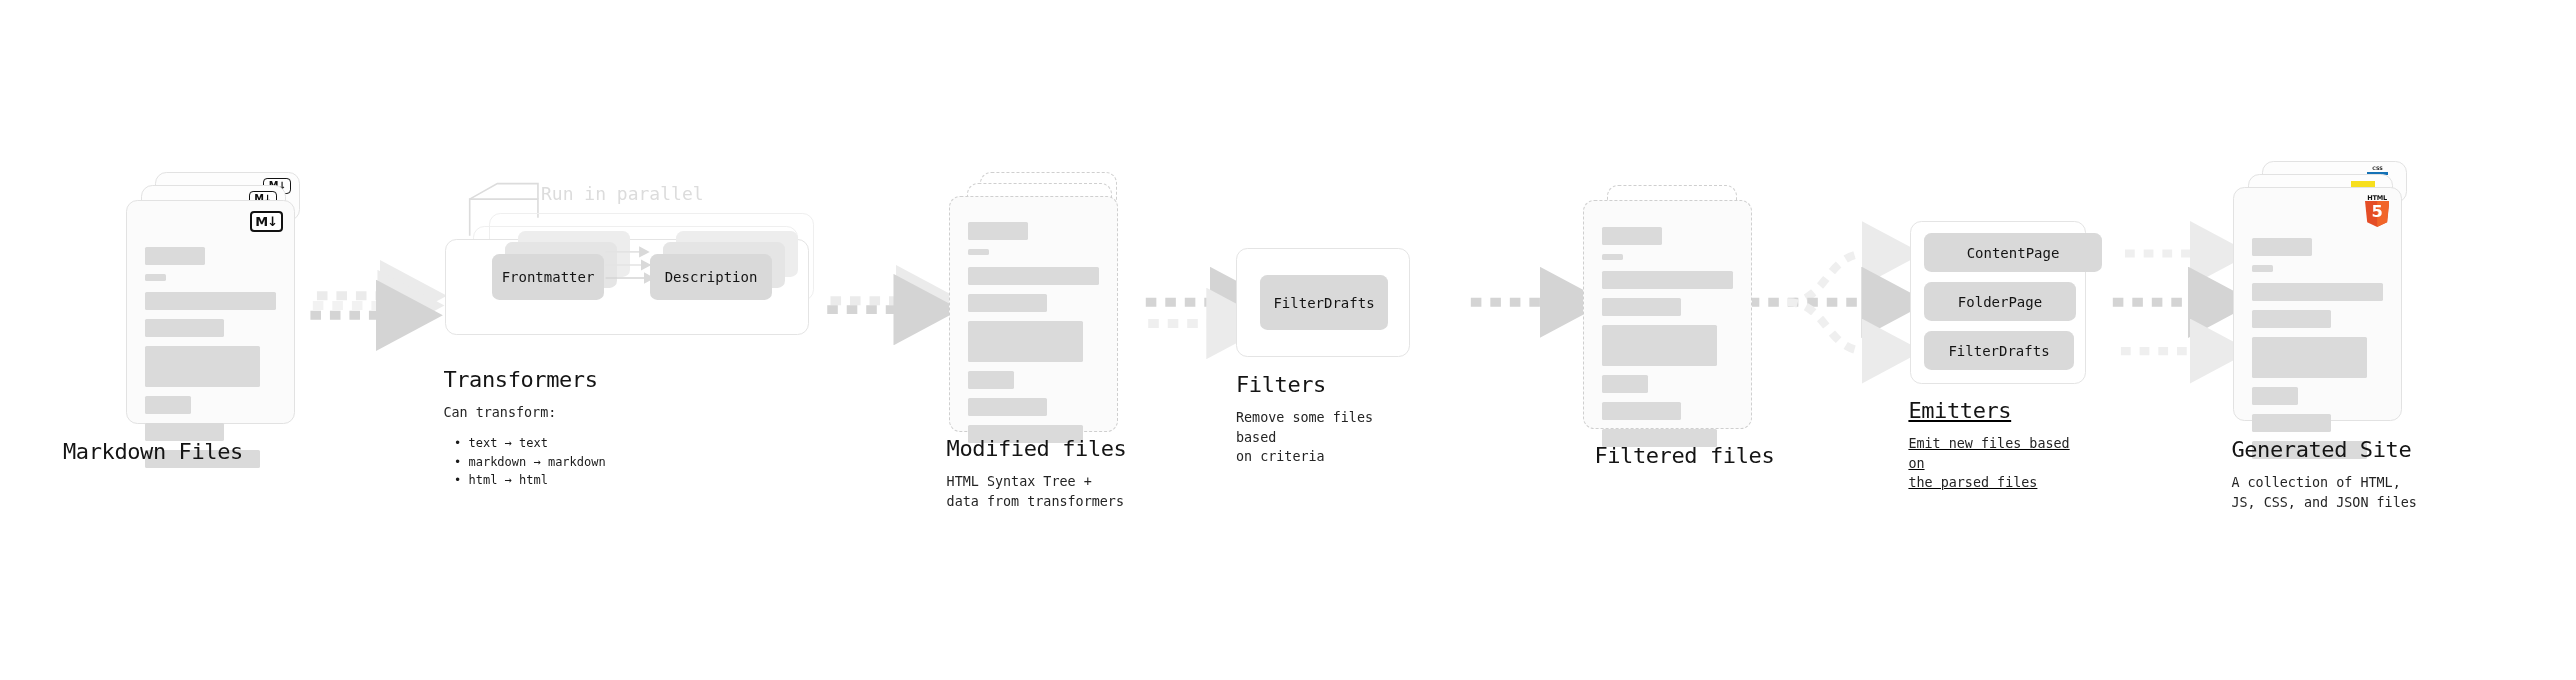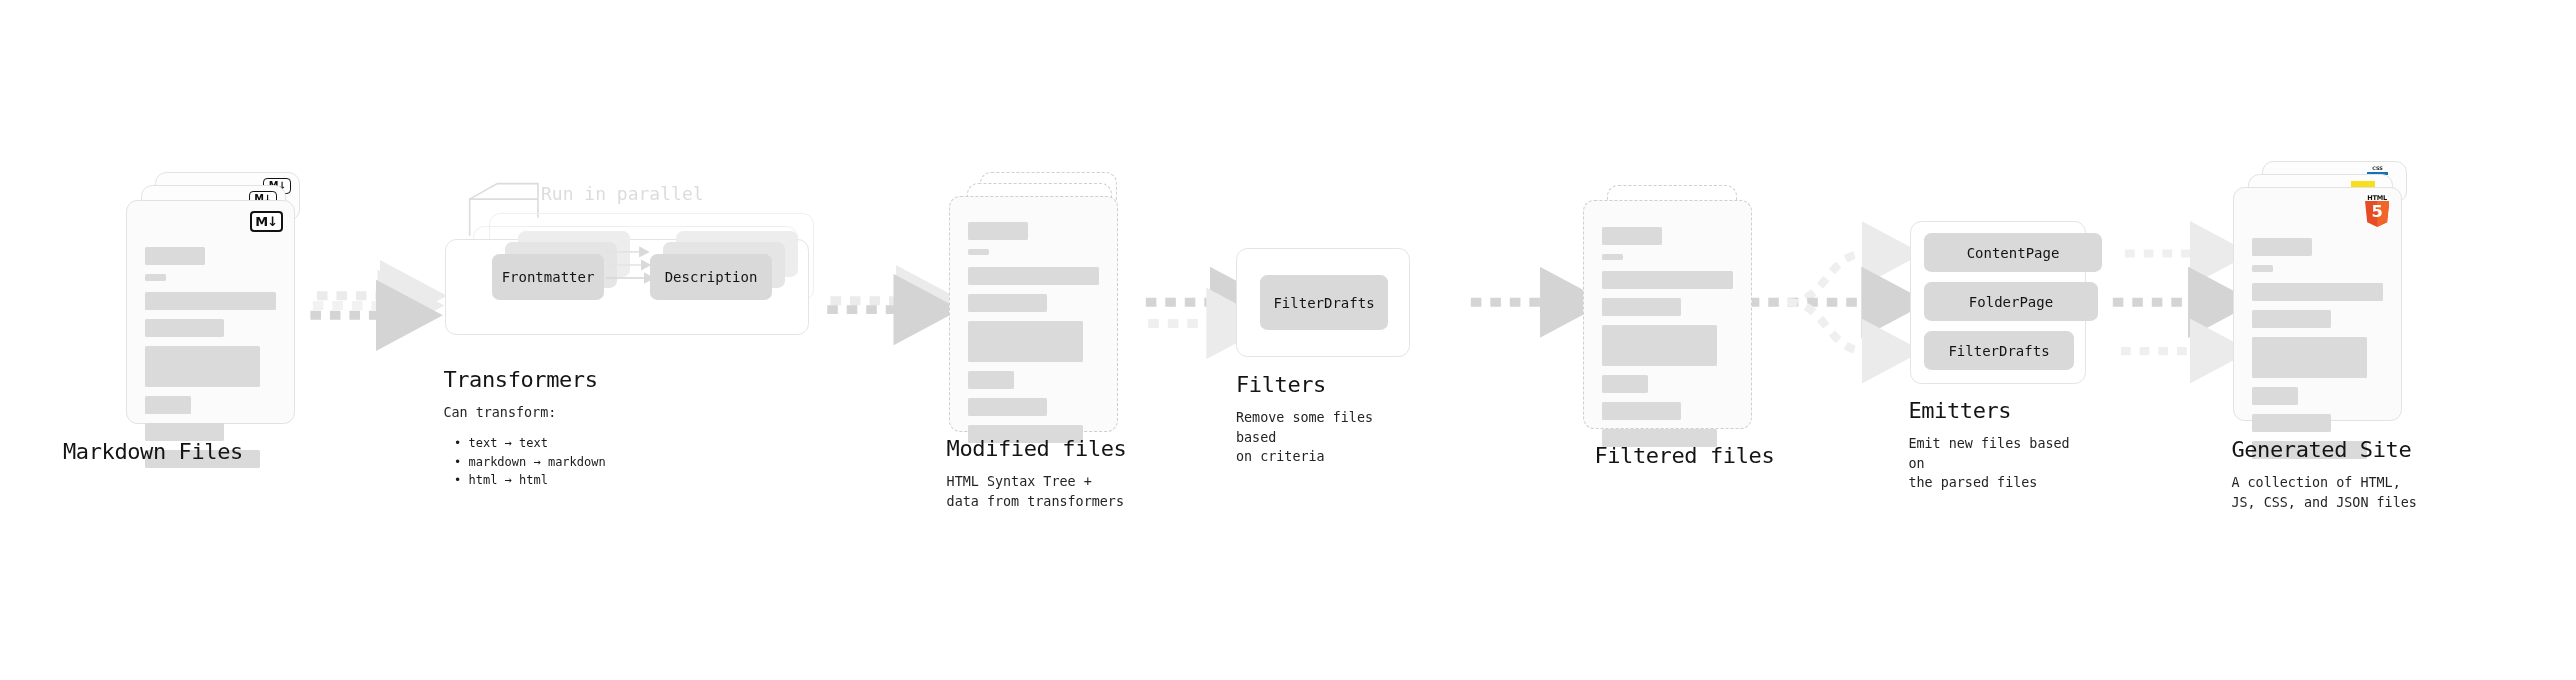--- a/index.html
+++ b/index.html
@@ -406,29 +406,29 @@
     <div style="position:absolute; left:11.4px; top:258px;">
       <div class="caption-title">Filtered files</div>
     </div>
   </div>
 
   <div class="node" style="left:1910px; top:221px;">
     <div class="frame" style="position:relative; left:0; top:0; width:176px; height:163px;">
       <div class="chip" style="position:absolute; left:13px; top:11.4px; width:178px; height:39px;">
         <span>ContentPage</span>
       </div>
-      <div class="chip" style="position:absolute; left:13px; top:60px; width:174px; height:39px;">
+      <div class="chip" style="position:absolute; left:13px; top:60px; width:152px; height:39px;">
         <span>FolderPage</span>
       </div>
       <div class="chip" style="position:absolute; left:13px; top:109px; width:150px; height:39px;">
         <span>FilterDrafts</span>
       </div>
     </div>
 
-    <div style="position:absolute; left:-1.6px; top:177px;">
+    <div style="position:absolute; left:-1.6px; top:177px;text-decoration:underline;">
       <div class="caption-title">Emitters</div>
       <div class="caption-sub">Emit new files based on
 the parsed files</div>
     </div>
   </div>
 
   <div class="node" style="left:2233px; top:161px;">
     <div class="card-stack" style="width:195px; height:260px;">
 
       <div class="card ghost1" style="left:29px; top:0px; width:145px; height:42px;">

